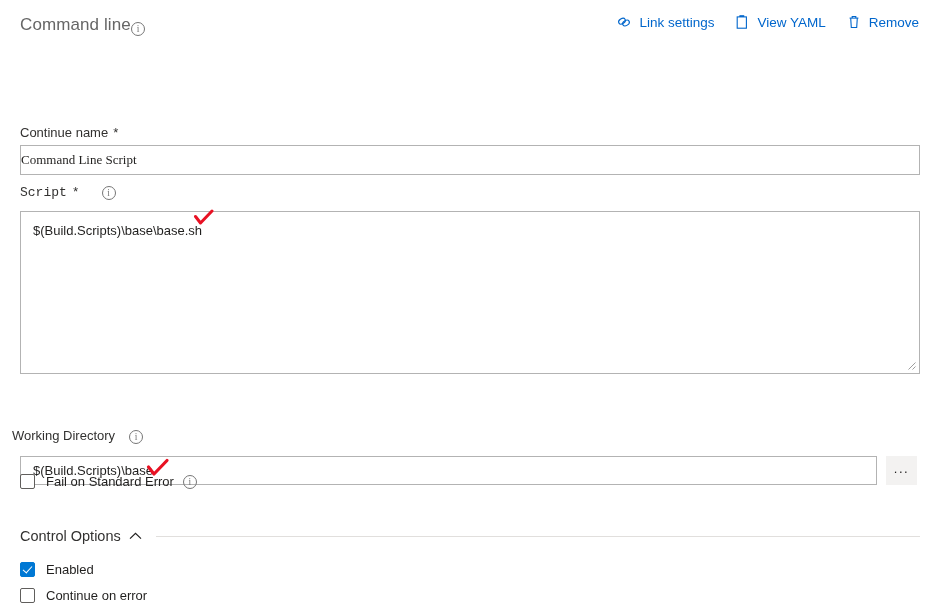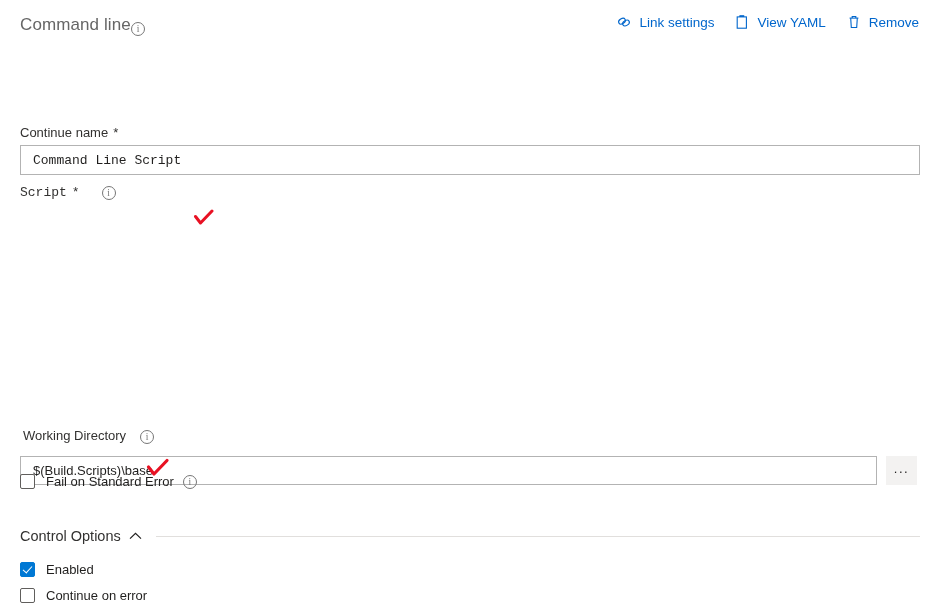--- a/index.html
+++ b/index.html
@@ -61,22 +61,22 @@
   
   .field-label {
     font-size: 13px; color: #323130; display: flex; align-items: center; gap: 5px;
   }
   .req { color: #323130; }
 
   .lbl-display { position: absolute; left: 20px; top: 125px; }
   .input-display {
     position: absolute; left: 20px; top: 145px; width: 900px; height: 30px;
     border: 1px solid #b3b3b3; background: #fff;
-    font-family: Liberation Mono, monospace; font-size: 13px; color: #201f1e;
-    padding: 0 0 0 12px; outline: none;
+    font-family: Liberation Serif, serif; font-size: 13px; color: #201f1e;
+    padding: 0 0 0 0; outline: none;
   }
 
   .lbl-script { position: absolute; left: 20px; top: 185px; gap: 22px; font-family: Liberation Mono, monospace; }
   .script-wrap { position: absolute; left: 20px; top: 211px; width: 900px; height: 163px; }
   .textarea-script {
     width: 900px; height: 163px; border: 1px solid #b3b3b3; background: #fff;
     font-family: "Liberation Sans", sans-serif; font-size: 13px; color: #201f1e;
     padding: 10px 0 0 12px; resize: none; outline: none; line-height: 1.35;
     overflow: hidden;
   }
@@ -91,21 +91,21 @@
     width: 900px; cursor: pointer;
   }
   .section-title { font-size: 14.5px; color: #323130; white-space: nowrap; }
   .section-chev { margin-left: 8px; display: flex; align-items: center; }
   .section-rule { flex: 1; height: 1px; background: #e1dfdd; margin-left: 14px; }
 
   .sec-advanced { top: 389px; }
   .sec-control  { top: 528px; }
 
   
-  .lbl-workdir { position: absolute; left: 23px; top: 428px; gap: 14px; }
+  .lbl-workdir { position: absolute; left: 12px; top: 428px; gap: 14px; }
   .workdir-row { position: absolute; left: 20px; top: 456px; display: flex; align-items: stretch; }
   .input-workdir {
     width: 857px; height: 29px; border: 1px solid #b3b3b3; background: #fff;
     font-family: "Liberation Sans", sans-serif; font-size: 13px; color: #201f1e;
     padding: 0 0 0 12px; outline: none;
   }
   .browse-btn {
     width: 31px; height: 29px; margin-left: 9px; background: #f3f2f1;
     border: none; display: flex; align-items: center; justify-content: center;
     font-size: 13px; color: #201f1e; cursor: pointer; letter-spacing: 1.5px;
@@ -193,20 +193,28 @@
   <input class="input-display" type="text" value="Command Line Script" style="">
 
   <div class="field-label lbl-script">
     <span style="display:flex;align-items:center;gap:5px;">
       <span>Script</span>
       <span class="req">*</span>
     </span>
     <span><span class="info-icon"></span></span>
   </div>
 
+  <div class="script-wrap">
+    <textarea class="textarea-script" style="">$(Build.Scripts)\base\base.sh</textarea>
+    <span class="resize-grip">
+      <svg width="14" height="14" viewBox="0 0 14 14" stroke="#9e9e9e" stroke-width="1">
+        <path d="M12.5 5.5L5.5 12.5M12.5 9.5L9.5 12.5"></path>
+      </svg>
+    </span>
+  </div>
 
   <span class="red-check rc-script">
     <svg width="22" height="20" viewBox="0 0 22 20" fill="none" stroke="#e81123" stroke-width="3" stroke-linecap="round" stroke-linejoin="round">
       <path d="M2.5 7.5 L7.5 14 L19 2"></path>
     </svg>
   </span>
 
 
   <div class="field-label lbl-workdir">
     <span>Working Directory</span>

